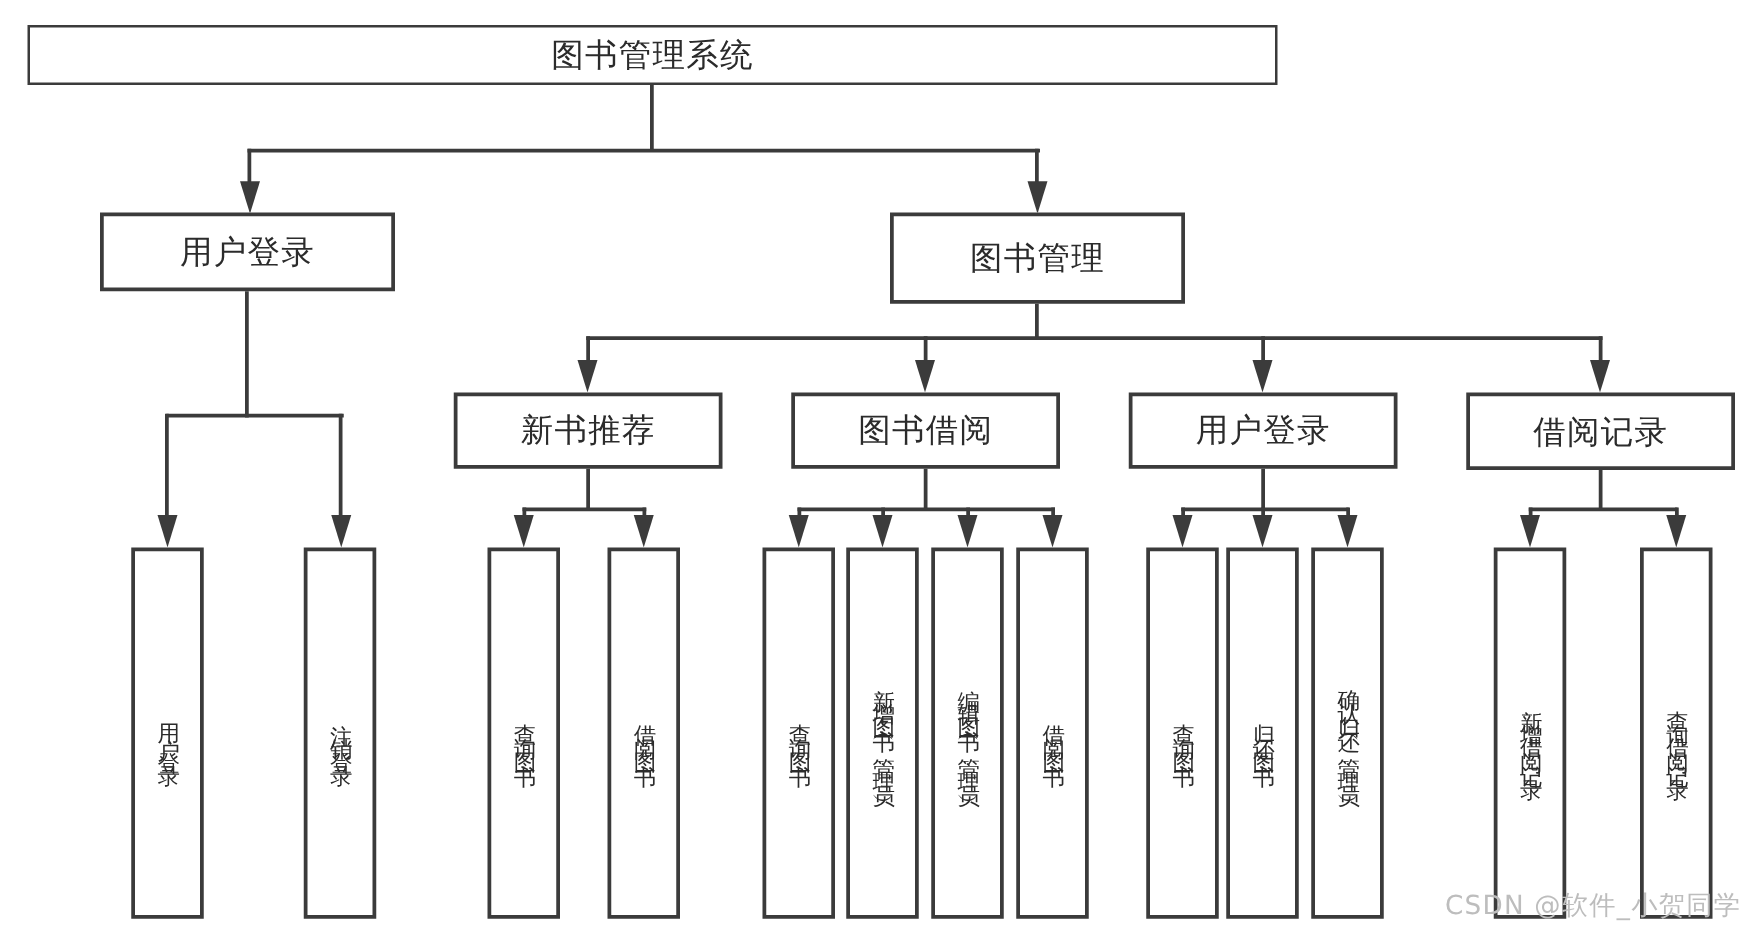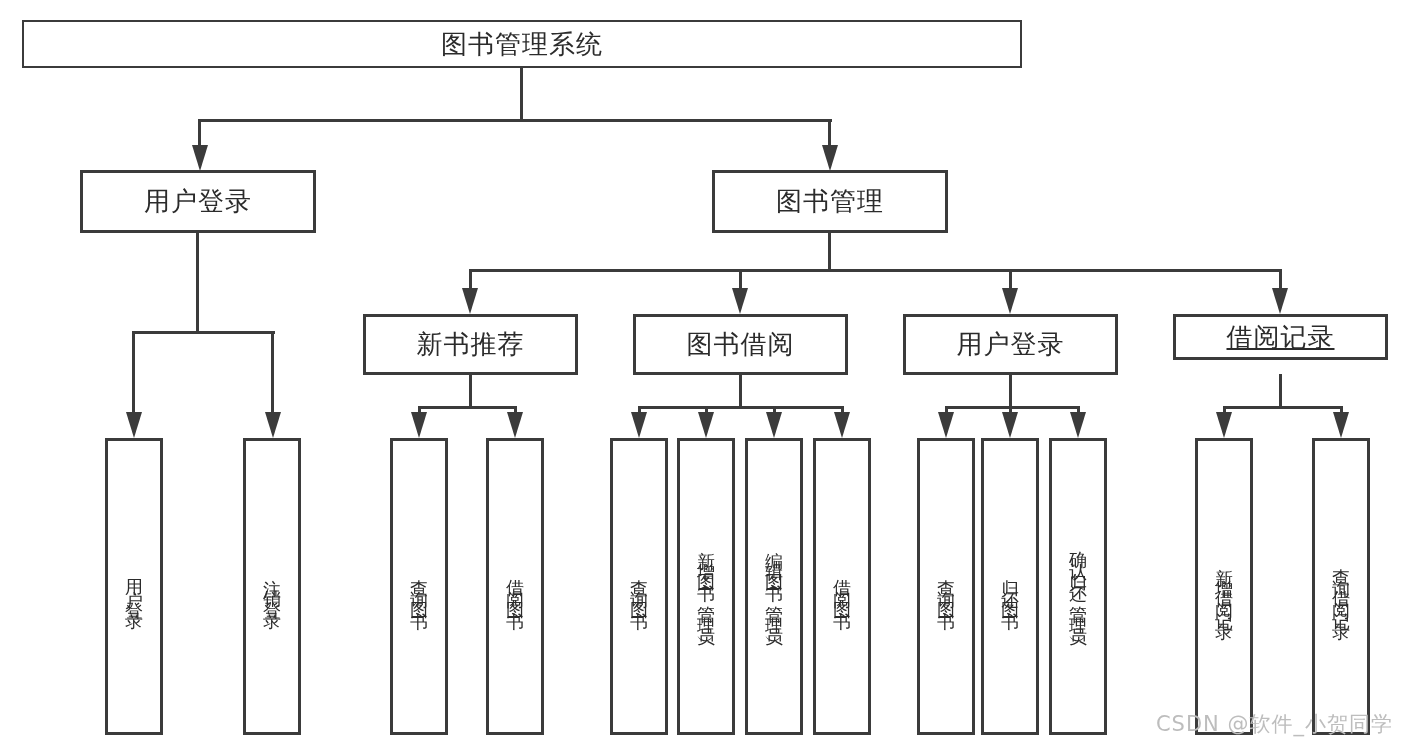--- a/index.html
+++ b/index.html
@@ -66,21 +66,21 @@
   <div class="hbox root" style="left:22px;top:20px;width:1000px;height:48px;">图书管理系统</div>
 
   <div class="vline" style="left:520px;top:66px;height:54px;"></div>
   <div class="hline" style="left:198px;top:119px;width:634px;"></div>
   <div class="vline" style="left:198px;top:119px;height:28px;"></div>
   <div class="ahead" style="left:192px;top:145px;"></div>
   <div class="vline" style="left:828px;top:119px;height:28px;"></div>
   <div class="ahead" style="left:822px;top:145px;"></div>
 
   <div class="hbox" style="left:80px;top:170px;width:236px;height:63px;">用户登录</div>
-  <div class="hbox" style="left:712px;top:170px;width:236px;height:63px;font-family:Liberation Serif, serif;">图书管理</div>
+  <div class="hbox" style="left:712px;top:170px;width:236px;height:73px;font-family:Liberation Serif, serif;">图书管理</div>
 
   <div class="vline" style="left:196px;top:232px;height:102px;"></div>
   <div class="hline" style="left:133px;top:331px;width:142px;"></div>
   <div class="vline" style="left:132px;top:331px;height:82px;"></div>
   <div class="ahead" style="left:126px;top:412px;"></div>
   <div class="vline" style="left:271px;top:331px;height:82px;"></div>
   <div class="ahead" style="left:265px;top:412px;"></div>
 
   <div class="vline" style="left:828px;top:232px;height:40px;"></div>
   <div class="hline" style="left:469px;top:269px;width:813px;"></div>
@@ -89,21 +89,21 @@
   <div class="vline" style="left:739px;top:269px;height:22px;"></div>
   <div class="ahead" style="left:732px;top:288px;"></div>
   <div class="vline" style="left:1009px;top:269px;height:22px;"></div>
   <div class="ahead" style="left:1002px;top:288px;"></div>
   <div class="vline" style="left:1279px;top:269px;height:22px;"></div>
   <div class="ahead" style="left:1272px;top:288px;"></div>
 
   <div class="hbox" style="left:633px;top:314px;width:215px;height:61px;">图书借阅</div>
   <div class="hbox" style="left:363px;top:314px;width:215px;height:61px;">新书推荐</div>
   <div class="hbox" style="left:903px;top:314px;width:215px;height:61px;">用户登录</div>
-  <div class="hbox" style="left:1173px;top:314px;width:215px;height:46px;text-decoration:underline;">借阅记录</div>
+  <div class="hbox" style="left:1173px;top:314px;width:215px;height:62px;">借阅记录</div>
 
   <div class="vline" style="left:469px;top:374px;height:34px;"></div>
   <div class="hline" style="left:418px;top:406px;width:99px;"></div>
   <div class="vline" style="left:418px;top:406px;height:10px;"></div>
   <div class="ahead" style="left:411px;top:412px;"></div>
   <div class="vline" style="left:514px;top:406px;height:10px;"></div>
   <div class="ahead" style="left:507px;top:412px;"></div>
 
   <div class="vline" style="left:739px;top:374px;height:34px;"></div>
   <div class="hline" style="left:638px;top:406px;width:206px;"></div>

